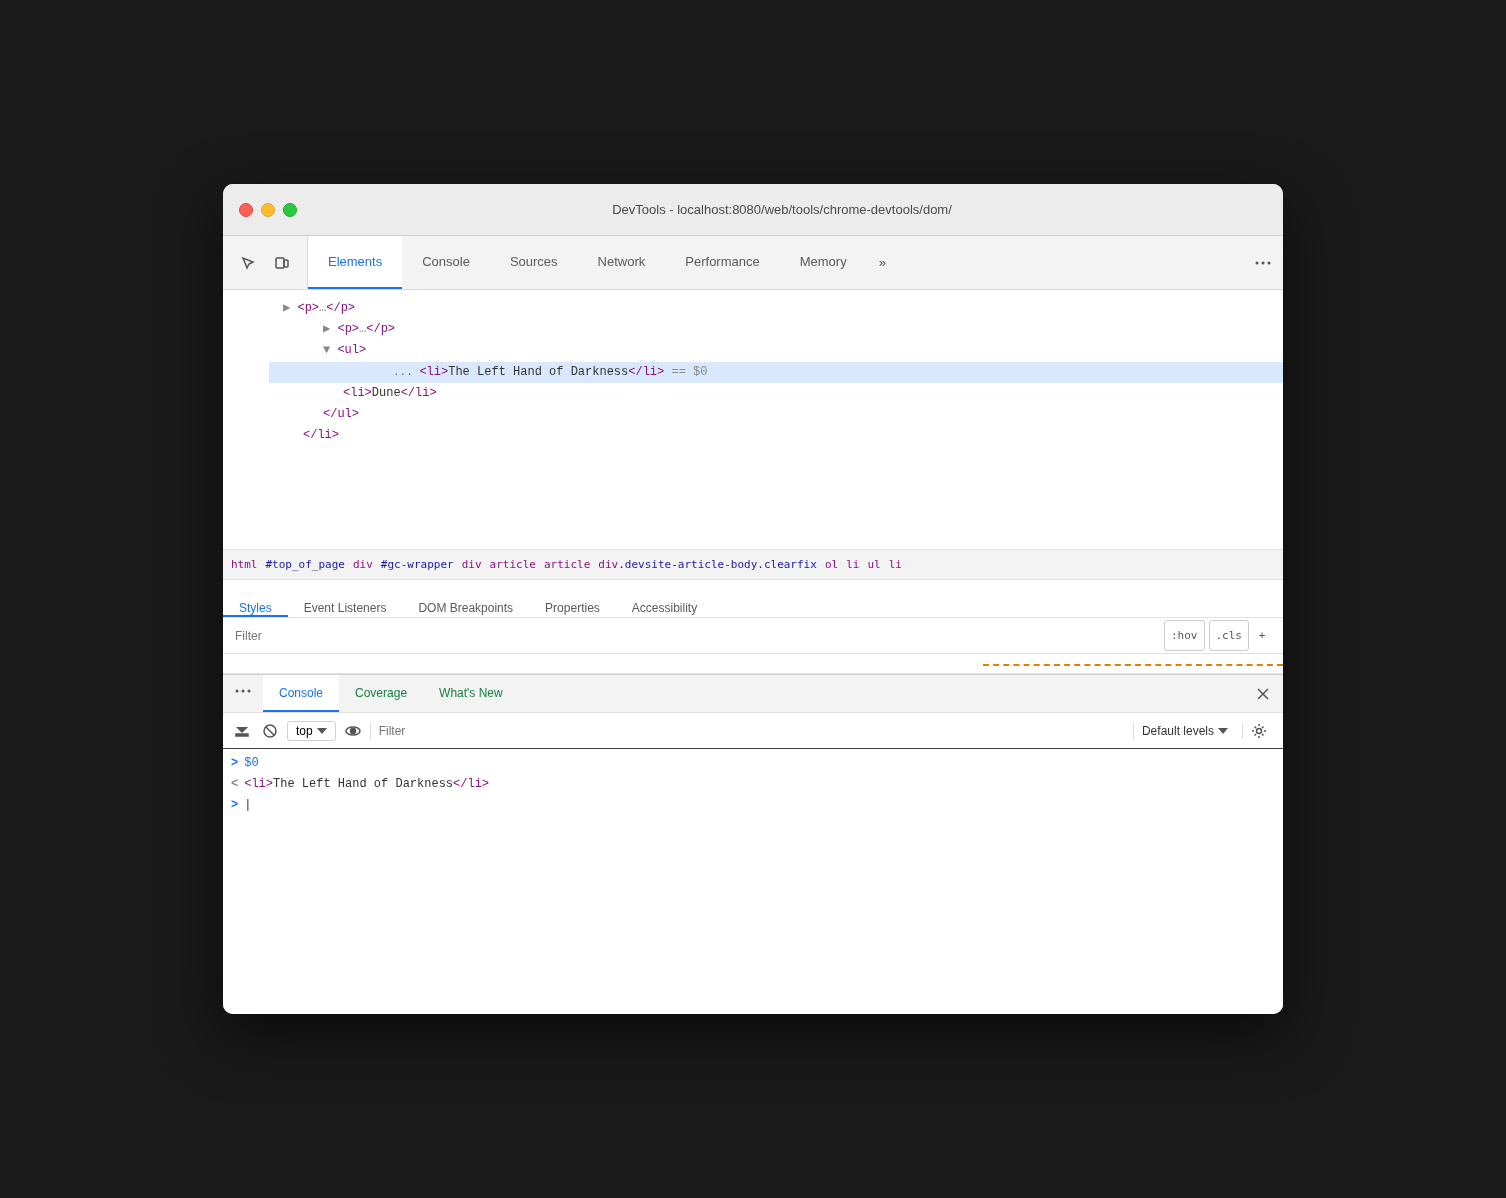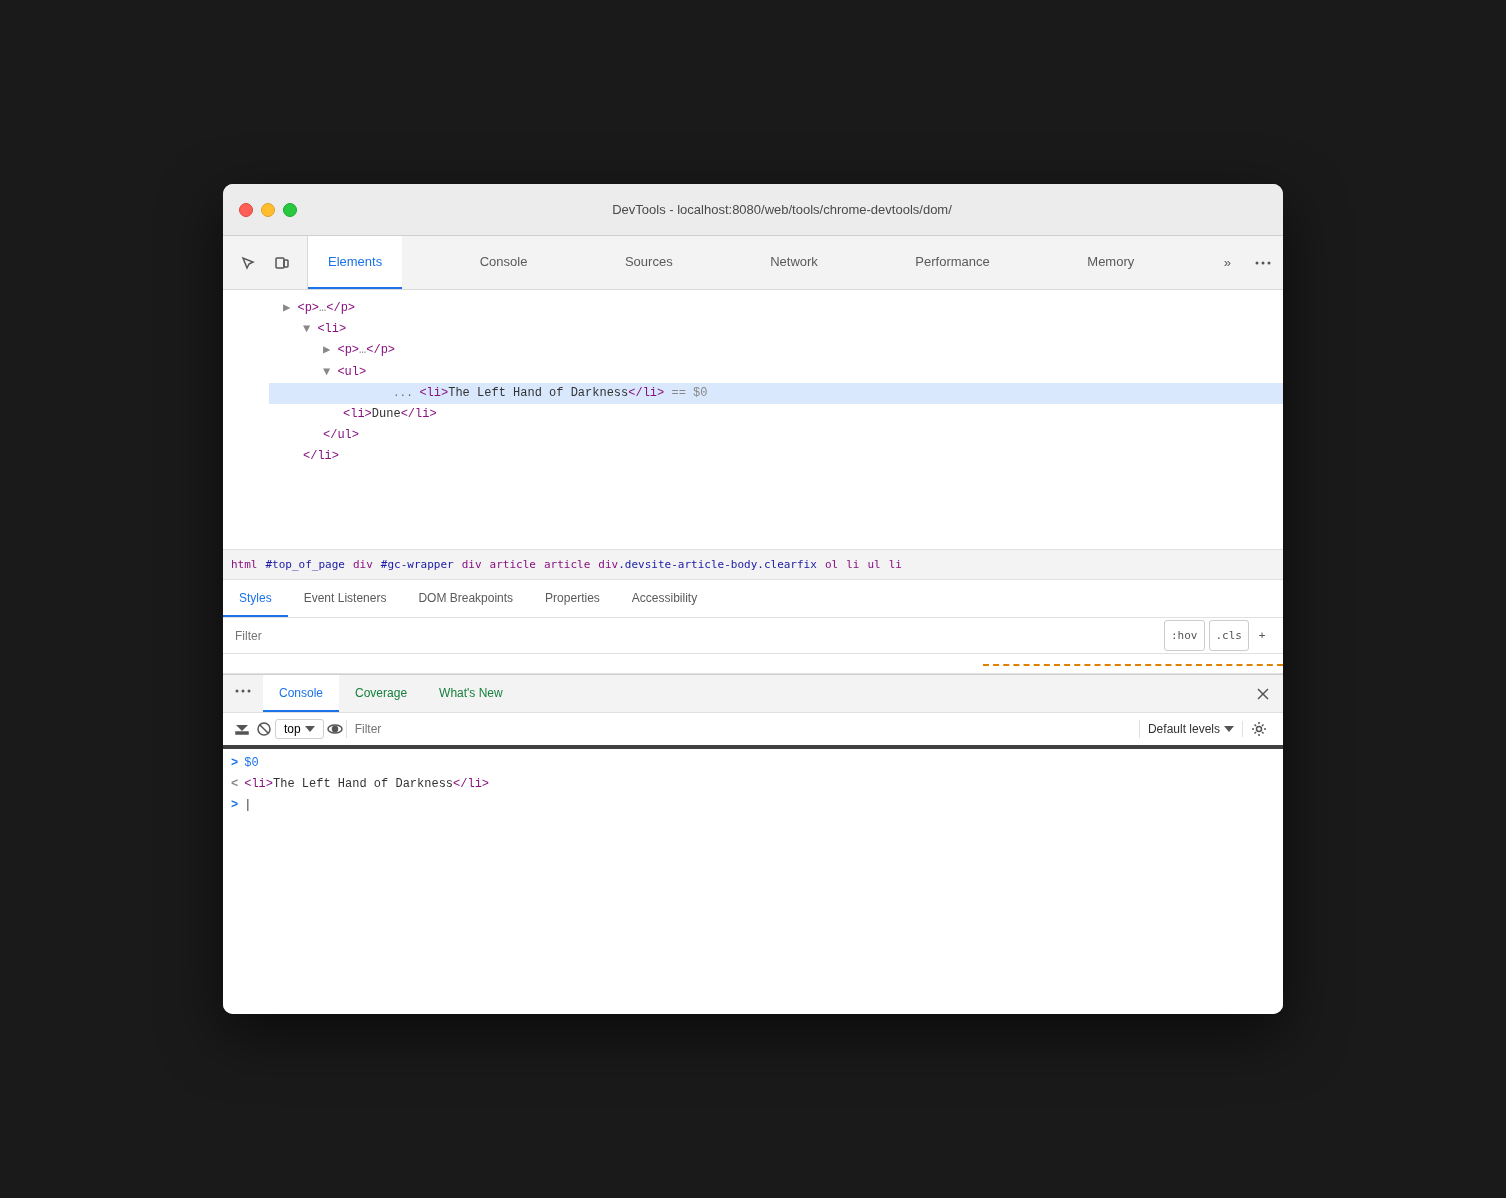--- a/index.html
+++ b/index.html
@@ -86,21 +86,20 @@
       cursor: pointer;
       border-radius: 3px;
       color: #5a5a5a;
       font-size: 14px;
     }
 
     .devtools-tabs {
       display: flex;
       align-items: stretch;
       flex: 1;
-      justify-content: space-between;
     }
 
     .devtools-tab {
       display: flex;
       align-items: center;
       padding: 0 20px;
       font-size: 13px;
       color: #5a5a5a;
       cursor: pointer;
       border-bottom: 2px solid transparent;
@@ -188,21 +187,21 @@
       background: white;
       height: 38px;
       display: flex;
       align-items: stretch;
       border-bottom: 1px solid #e0e0e0;
       flex-shrink: 0;
     }
 
     .styles-tab {
       display: flex;
-      align-items: center;
+      align-items: flex-end;
       padding: 0 16px;
       font-size: 12px;
       color: #5a5a5a;
       cursor: pointer;
       border-bottom: 2px solid transparent;
     }
 
     .styles-tab.active {
       color: #1a73e8;
       border-bottom: 2px solid #1a73e8;
@@ -325,21 +324,22 @@
       color: #5a5a5a;
     }
 
     
     .console-toolbar {
       height: 36px;
       background: white;
       display: flex;
       align-items: center;
       padding: 0 8px;
-      border-bottom: 4px solid #404040;
+      border-bottom: 1px solid #404040;
+      gap: 6px;
       flex-shrink: 0;
     }
 
     .console-icon-btn {
       width: 22px;
       height: 22px;
       display: flex;
       align-items: center;
       justify-content: center;
       cursor: pointer;
@@ -492,23 +492,20 @@
         <circle cx="8" cy="8" r="1.5"></circle>
         <circle cx="14" cy="8" r="1.5"></circle>
       </svg>
     </div>
   </div>
 
   <div class="dom-tree">
     <div class="dom-line indent2">
       <span class="dim">▶ </span><span class="tag">&lt;p&gt;</span><span class="dim">…</span><span class="tag">&lt;/p&gt;</span>
     </div>
-    <div class="dom-line indent3">
-      <span class="dim">▼ </span><span class="tag">&lt;li&gt;</span>
-    </div>
     <div class="dom-line indent4">
       <span class="dim">▶ </span><span class="tag">&lt;p&gt;</span><span class="dim">…</span><span class="tag">&lt;/p&gt;</span>
     </div>
     <div class="dom-line indent4">
       <span class="dim">▼ </span><span class="tag">&lt;ul&gt;</span>
     </div>
     <div class="dom-line indent5 highlighted">
       <span class="dots">... </span><span class="tag">&lt;li&gt;</span><span style="color:#333">The Left Hand of Darkness</span><span class="tag">&lt;/li&gt;</span><span class="dim"> == </span><span style="color:#888">$0</span>
     </div>
     <div class="dom-line indent5">

